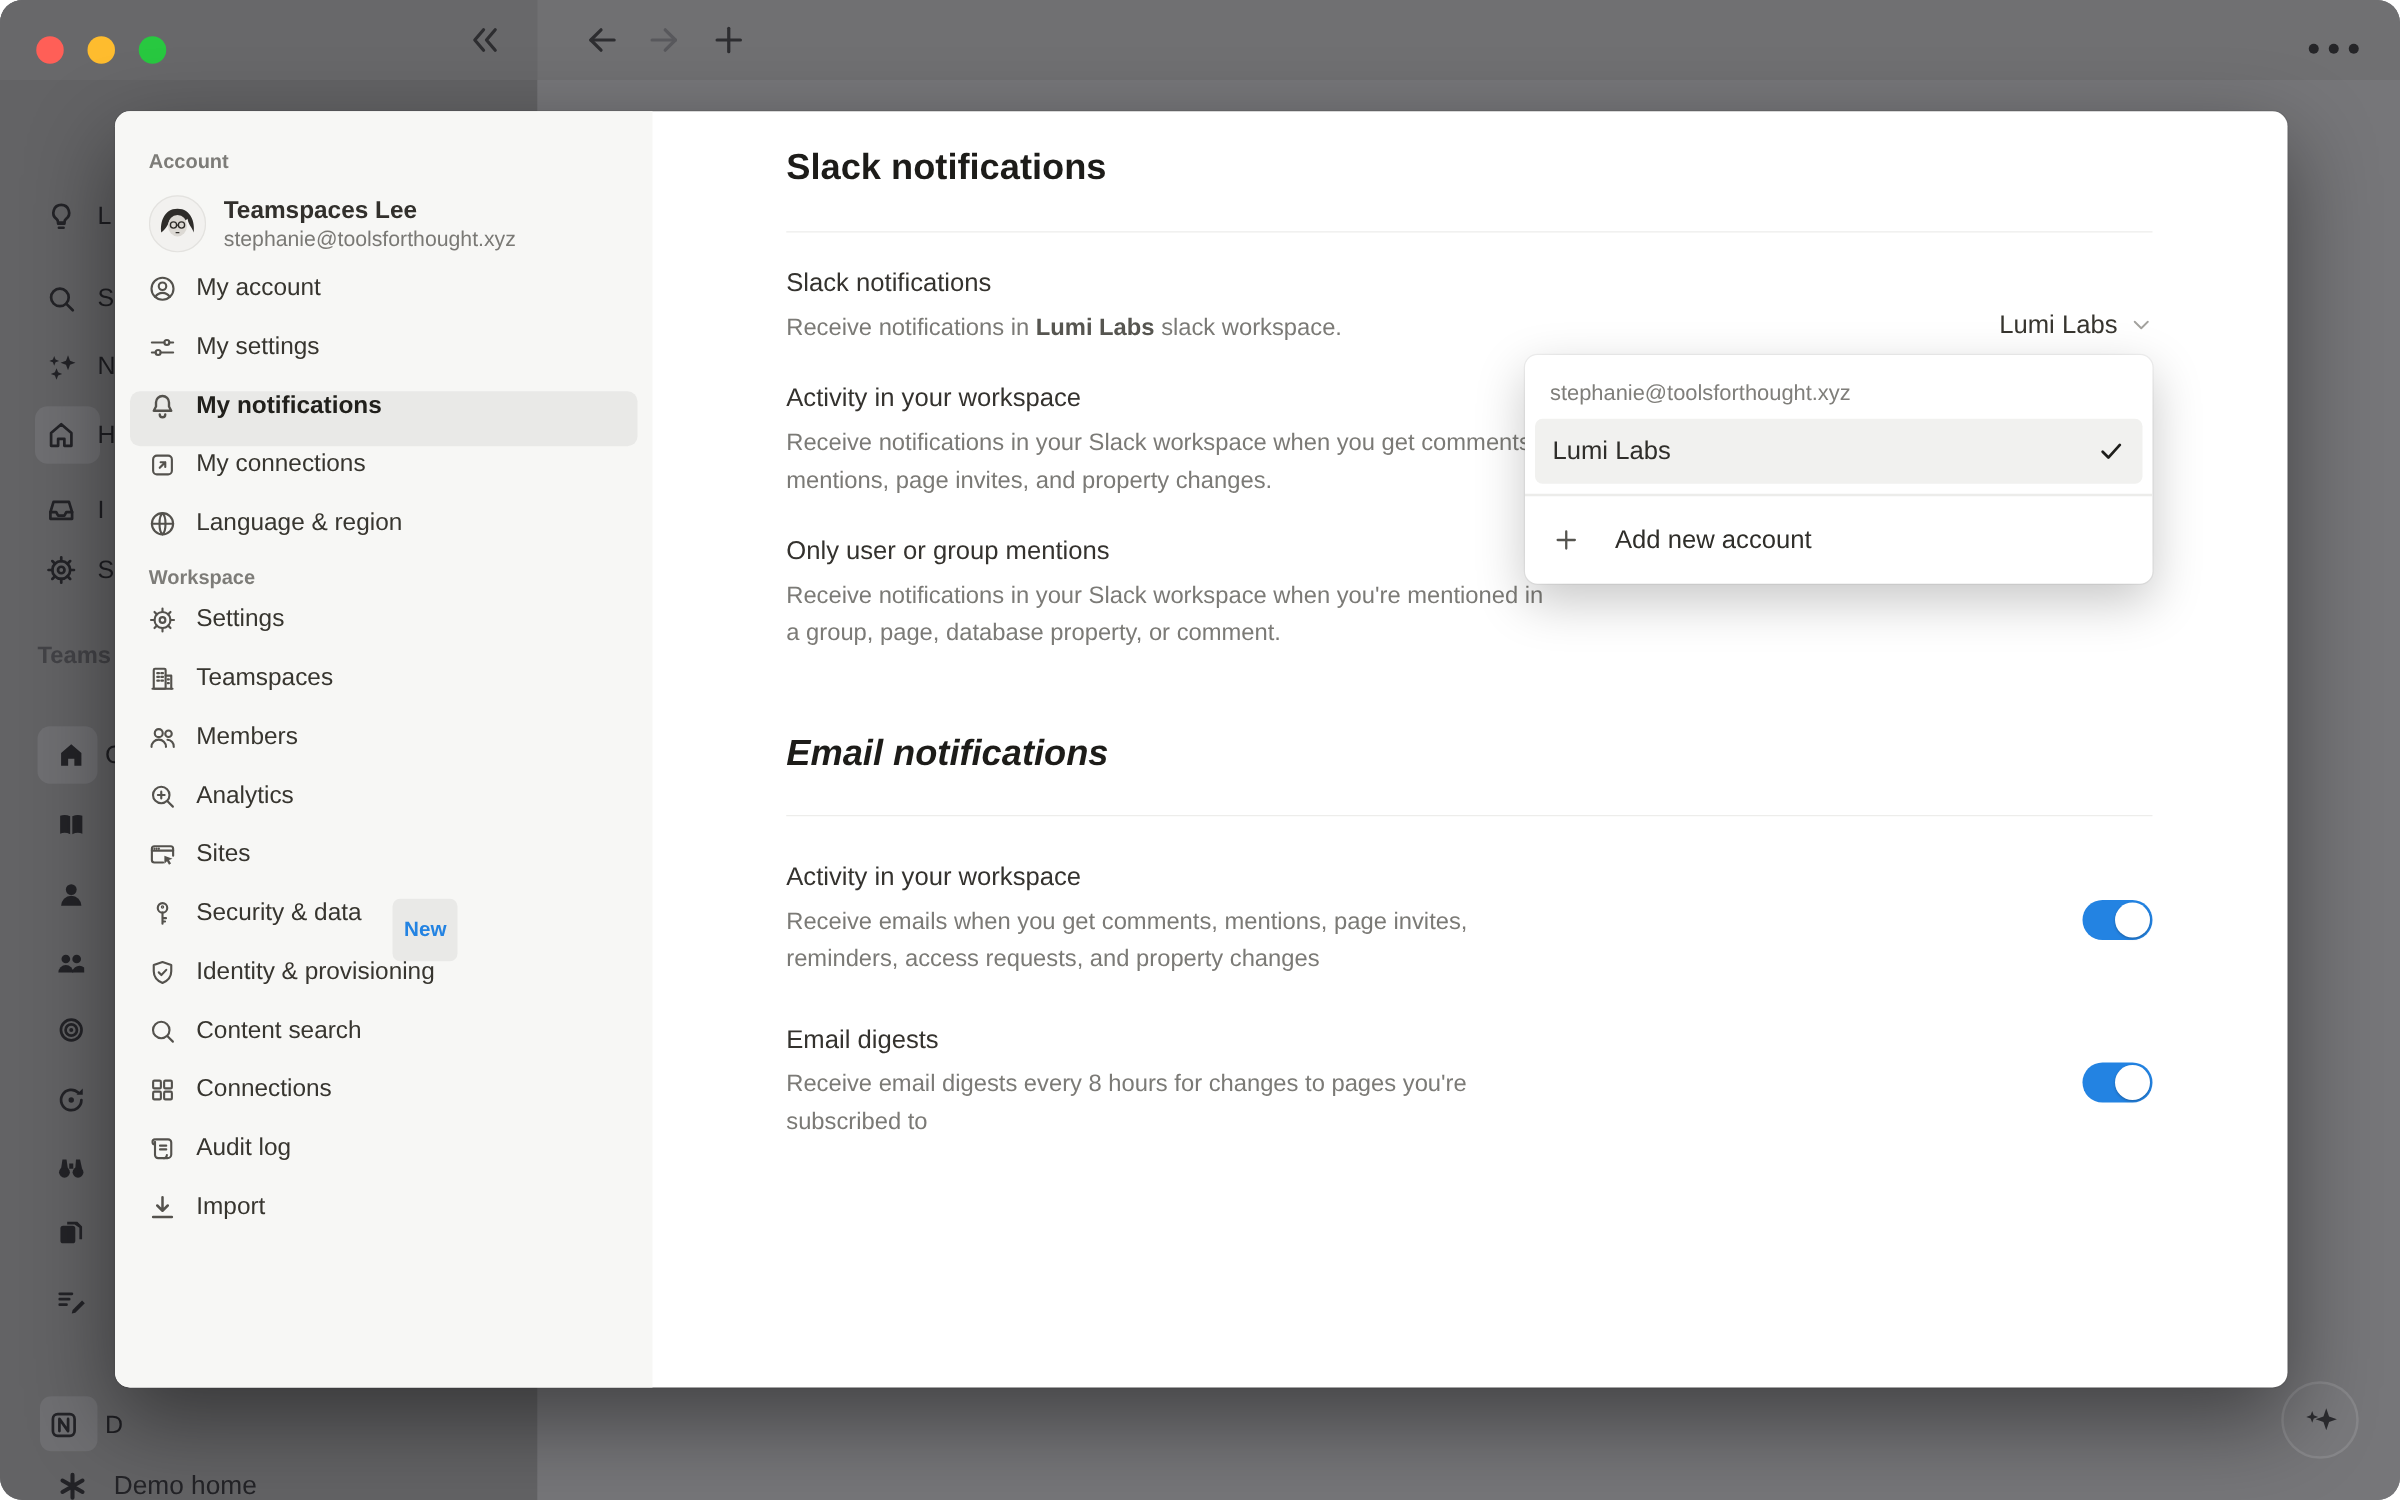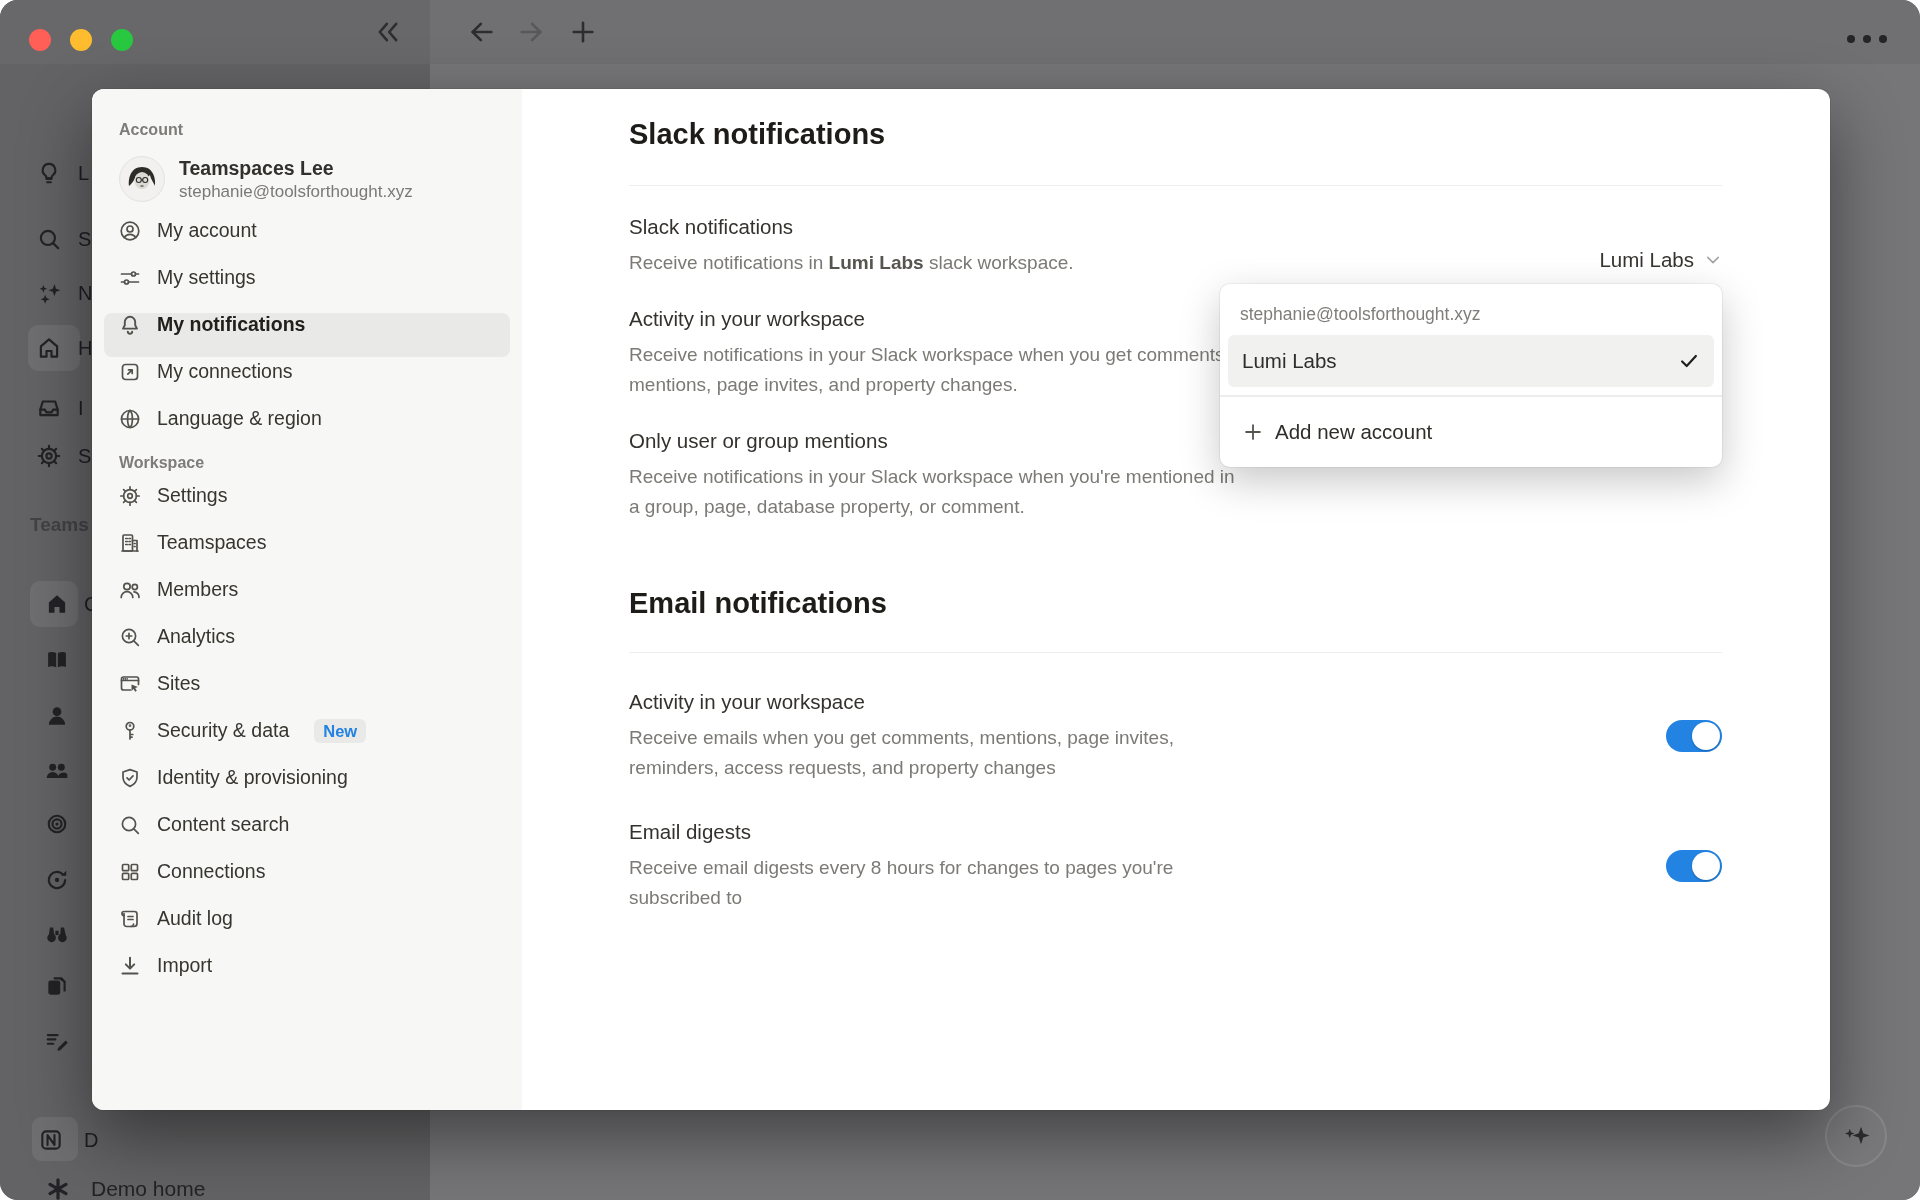--- a/index.html
+++ b/index.html
@@ -46,32 +46,32 @@
   .avatar{width:46px;height:46px;flex:none;}
   .u-name{font-size:19.5px;font-weight:600;color:#32302c;line-height:26px;}
   .u-mail{font-size:17px;color:#7a7975;line-height:22px;}
   .mi{display:flex;align-items:flex-start;gap:15px;height:44px;margin:3px 4px;padding:0 14px;border-radius:8px;
       font-size:19.5px;color:#37352f;cursor:pointer;}
   .mi.sel{background:#e9e9e7;font-weight:700;color:#21201c;}
   .mi .ic{width:24px;height:24px;flex:none;color:#54524d;}
   .mi .ic svg{width:24px;height:24px;stroke:currentColor;fill:none;stroke-width:1.7;stroke-linecap:round;stroke-linejoin:round;}
   .mi .ic svg .f{fill:currentColor;stroke:none;}
   .badge{margin-left:10px;font-size:16.5px;font-weight:600;color:#2383e2;background:rgba(0,0,0,.055);
-         border-radius:6px;padding:3px 9px;line-height:18px;}
+         border-radius:6px;padding:16px 9px;line-height:18px;}
 
   .m-content{position:relative;flex:1;padding:28px 108px 0 107px;border-radius:0 12px 12px 0;}
   .h1{font-size:29px;font-weight:700;color:#1d1c19;margin:0 0 34px 0;line-height:34px;}
   .hr{height:1px;background:#ededeb;}
   .row{display:flex;align-items:flex-start;margin-top:28px;}
   .row .txt{flex:1;}
   .r-title{font-size:20.5px;color:#34322e;line-height:26px;}
   .r-desc{margin-top:8px;font-size:19px;color:#7b7a76;line-height:30px;max-width:620px;}
   .r-desc b{color:#57565network2;}
   .r-desc b{color:#565550;font-weight:700;}
-  .h2{font-size:29px;font-weight:700;color:#1d1c19;margin:64px 0 32px 0;line-height:34px;}
+  .h2{font-size:29px;font-weight:700;color:#1d1c19;margin:64px 0 32px 0;line-height:34px;font-style:italic;}
   .row.tg{align-items:center;margin-top:36px;}
   .toggle{width:56px;height:32px;border-radius:16px;background:#d9d9d7;position:relative;flex:none;cursor:pointer;}
   .toggle .knob{position:absolute;top:2px;left:2px;width:28px;height:28px;border-radius:50%;background:#fff;
                 box-shadow:0 1px 2px rgba(0,0,0,.25);}
   .toggle.on{background:#2383e2;}
   .toggle.on .knob{left:auto;right:2px;}
 
   .trigger{display:flex;align-items:center;gap:10px;margin-top:34px;cursor:pointer;flex:none;}
   .trigger .t-label{font-size:20.5px;color:#37352f;}
   .trigger svg{width:18px;height:18px;stroke:#a3a29e;fill:none;stroke-width:2;stroke-linecap:round;stroke-linejoin:round;}
@@ -81,21 +81,21 @@
       box-shadow:0 14px 40px rgba(0,0,0,.22),0 0 0 1px rgba(0,0,0,.05);overflow:hidden;}
   .dd-sec{padding:8px;}
   .dd-head{padding:12px 12px 10px 12px;font-size:17.5px;color:#7f7e7a;}
   .dd-opt{display:flex;align-items:center;justify-content:space-between;height:52px;padding:0 14px;border-radius:6px;
           font-size:20.5px;color:#2f2e2a;cursor:pointer;}
   .dd-opt.sel{background:#f1f1ef;}
   .dd-opt svg{width:22px;height:22px;stroke:#1f1f1c;fill:none;stroke-width:2.4;stroke-linecap:round;stroke-linejoin:round;
               visibility:hidden;}
   .dd-opt.sel svg{visibility:visible;}
   .dd-div{height:1px;background:#ececea;}
-  .dd-add{display:flex;align-items:center;gap:11px;height:54px;padding:0 14px;font-size:20.5px;color:#2f2e2a;cursor:pointer;}
+  .dd-add{display:flex;align-items:center;gap:28px;height:54px;padding:0 14px;font-size:20.5px;color:#2f2e2a;cursor:pointer;}
   .dd-add svg{width:22px;height:22px;stroke:#55544f;fill:none;stroke-width:2;stroke-linecap:round;}
 </style>
 </head>
 <body>
 
 <div class="screen">
 <div class="window">
 
   <div class="titlebar">
     <div class="titlebar-left"></div>

